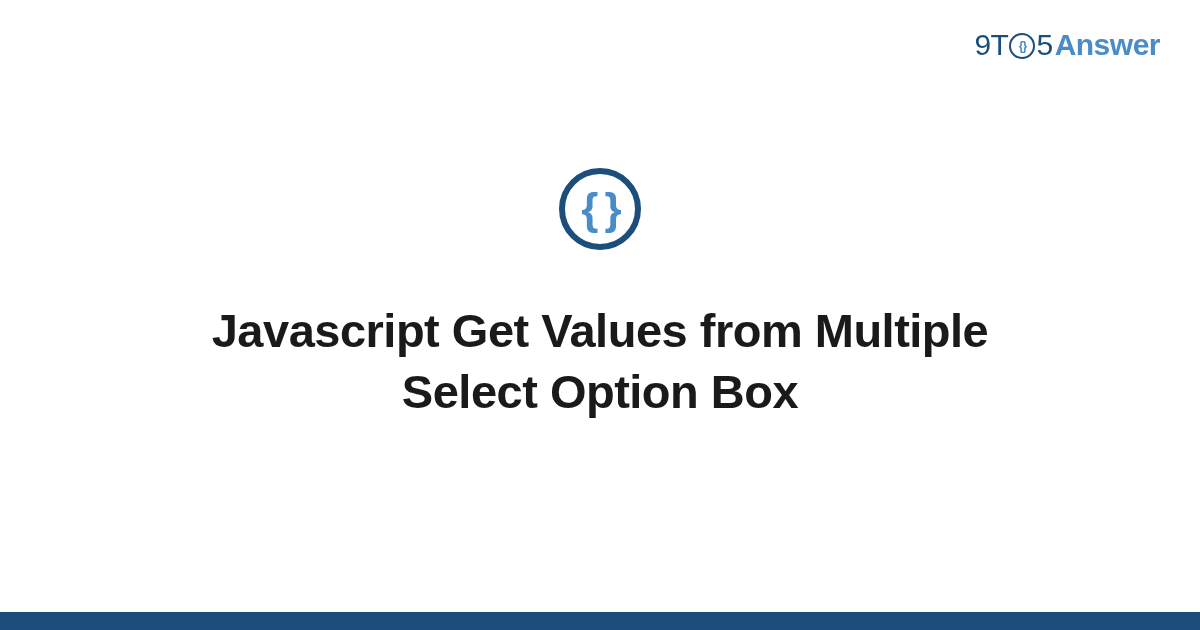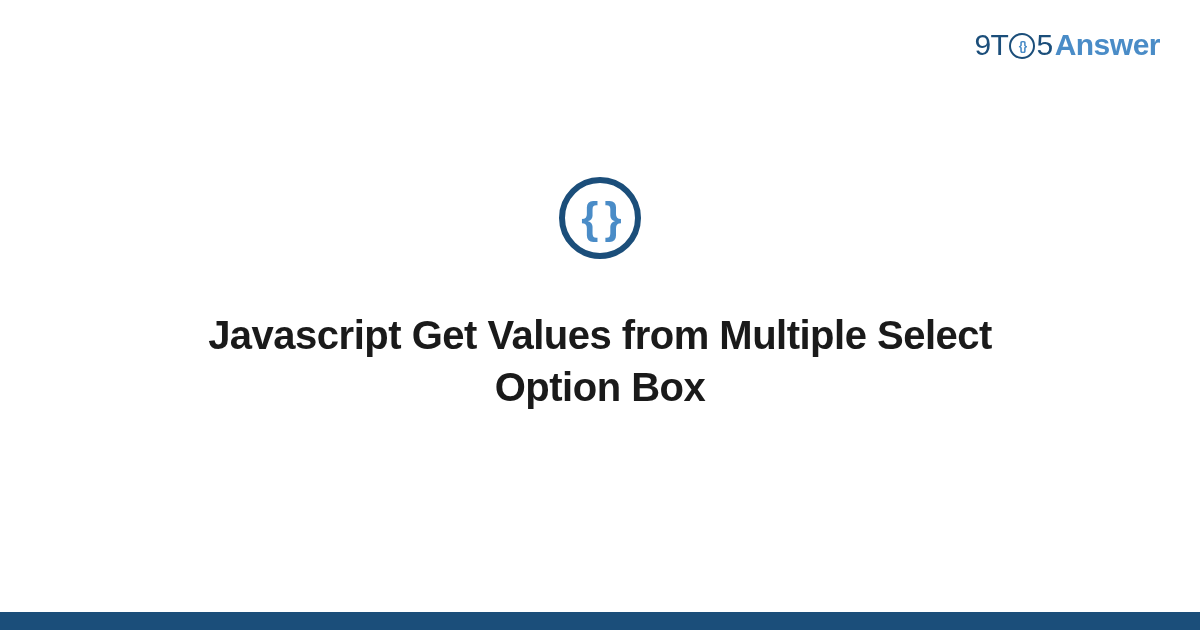--- a/index.html
+++ b/index.html
@@ -81,21 +81,21 @@
     }
     .icon-braces {
       font-size: 44px;
       color: #4a8cc7;
       font-weight: 700;
       letter-spacing: -3px;
       font-family: "Helvetica Neue", Arial, sans-serif;
       line-height: 1;
     }
     .title {
-      font-size: 40px;
+      font-size: 47px;
       font-weight: 700;
       color: #1a1a1a;
       text-align: center;
       line-height: 1.3;
       max-width: 900px;
       letter-spacing: -0.5px;
     }
     .bottom-bar {
       position: absolute;
       bottom: 0;

